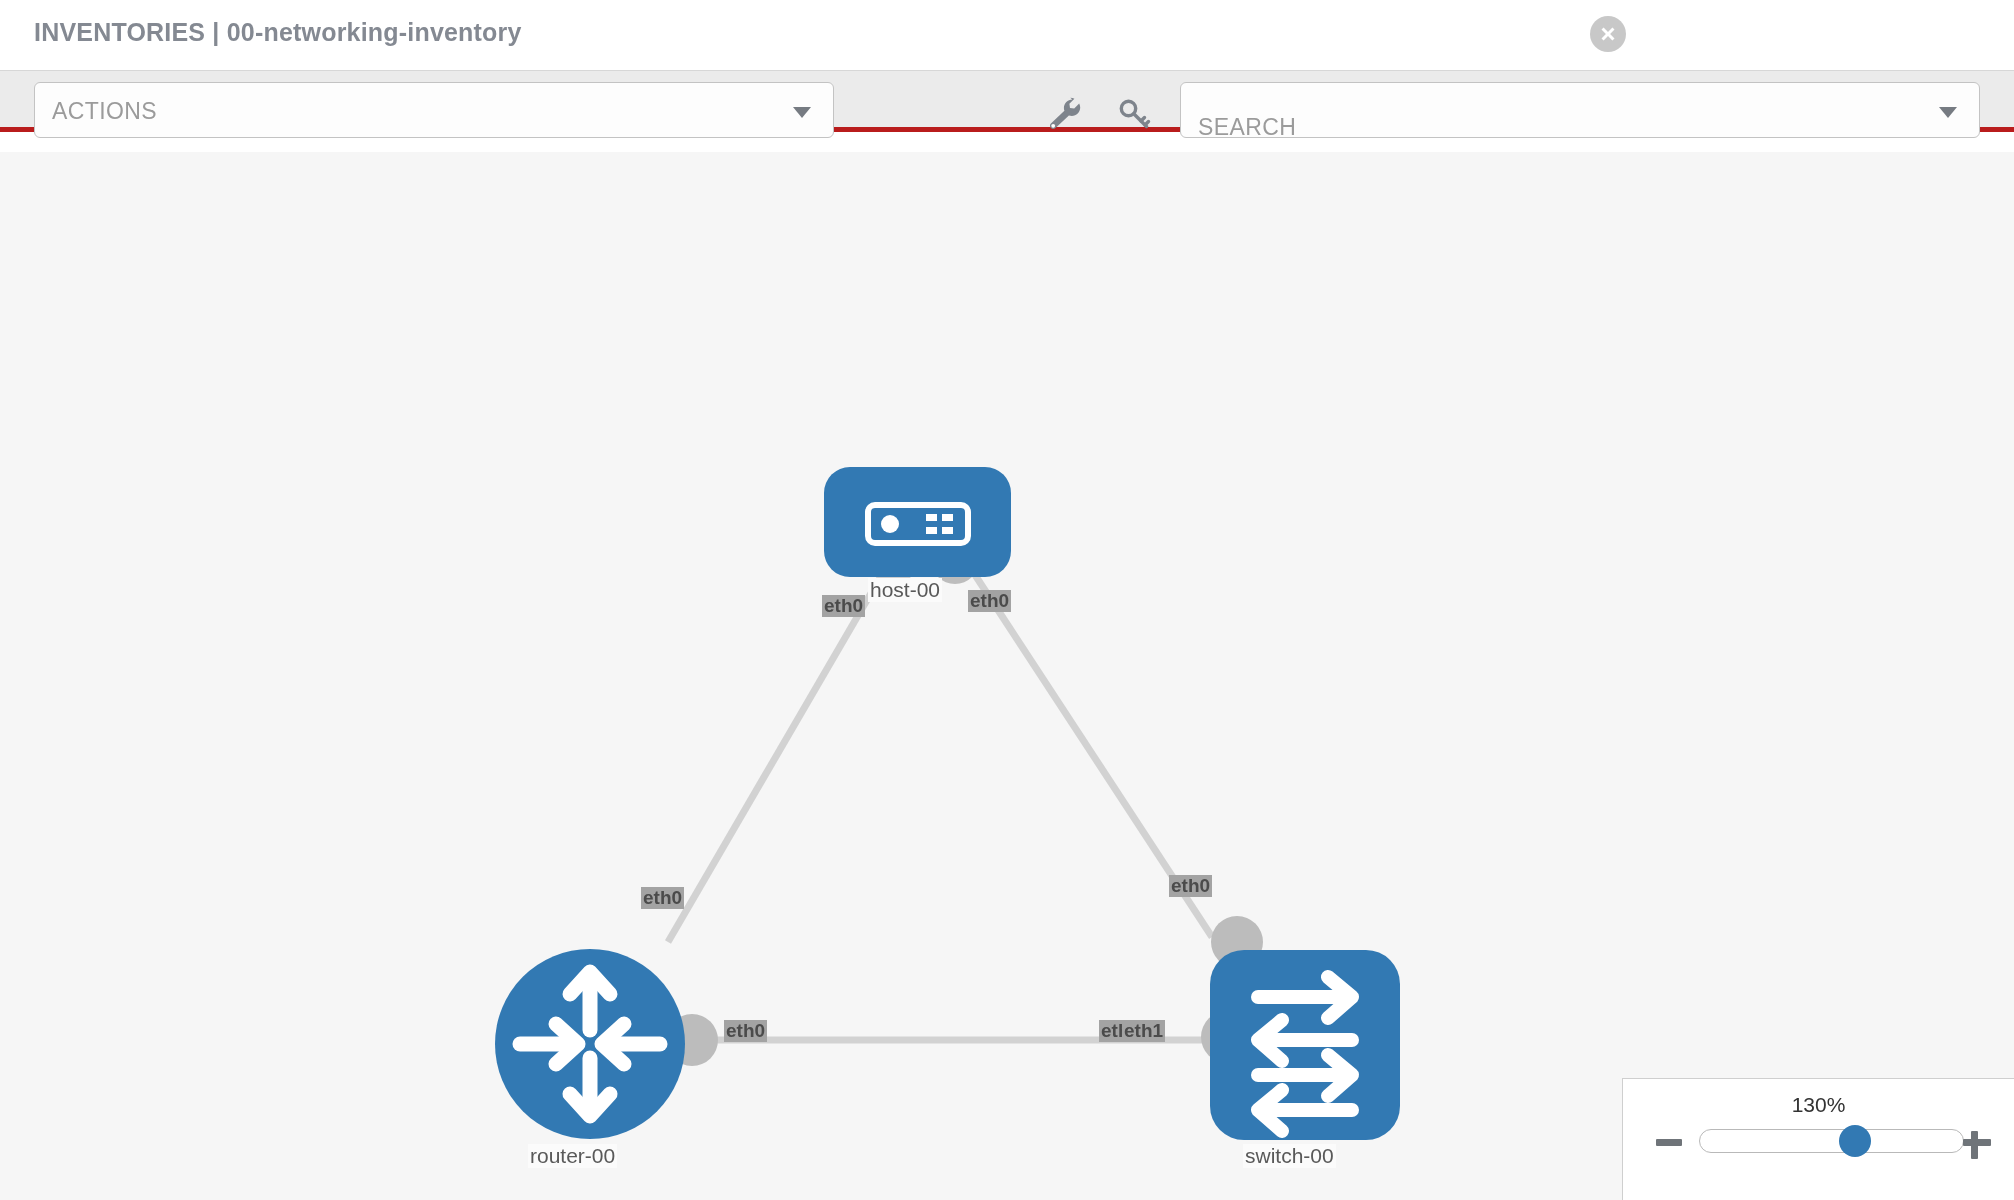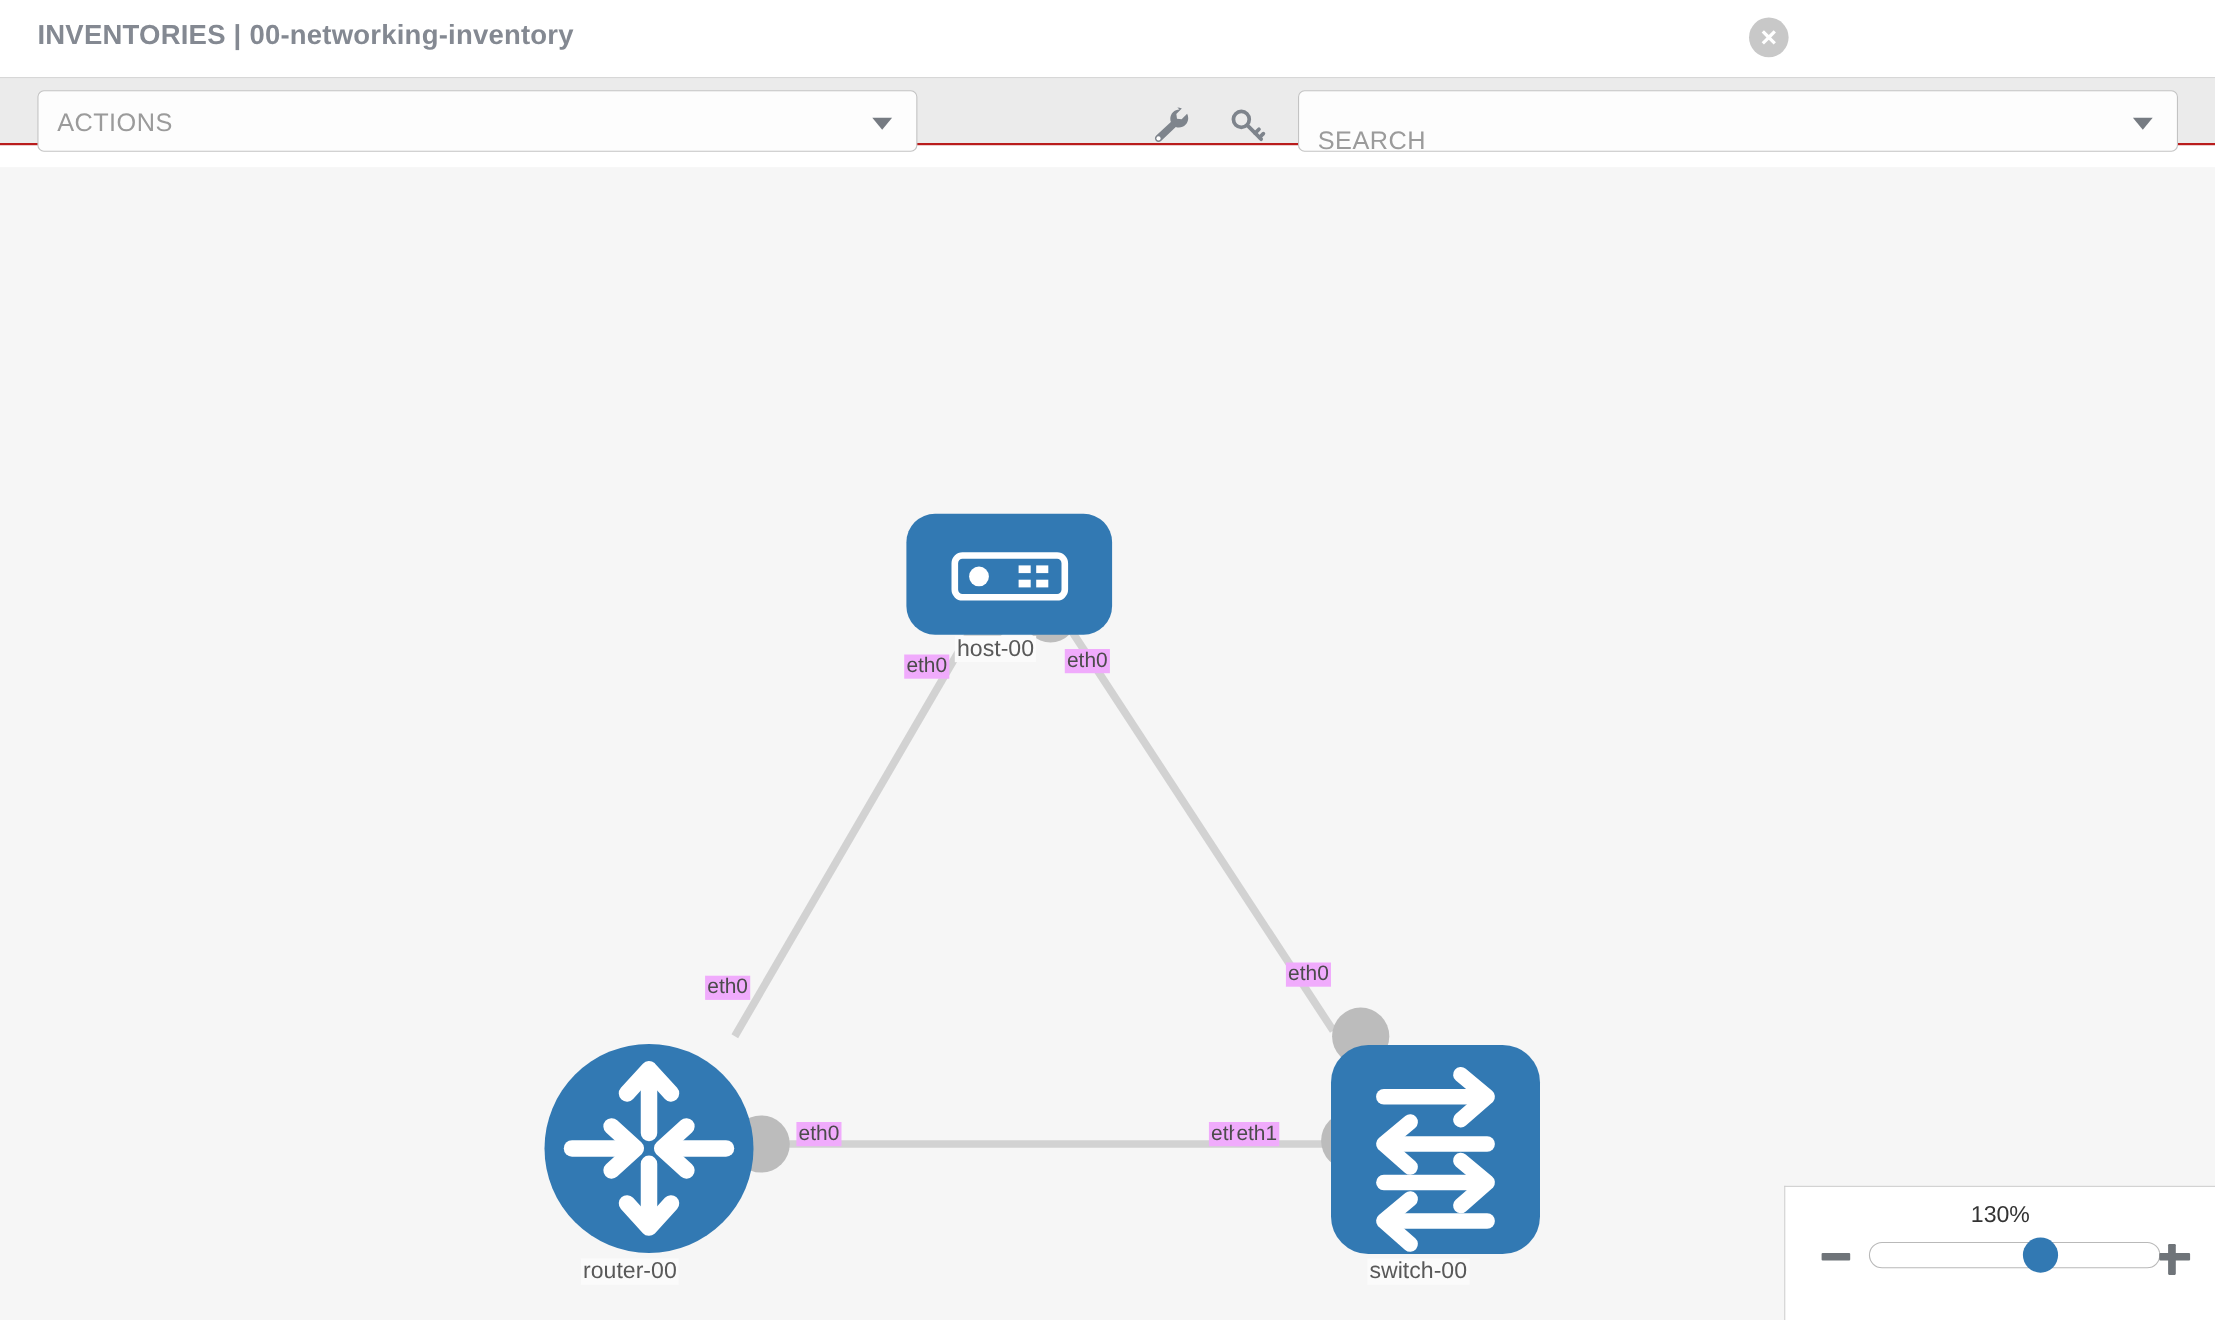--- a/index.html
+++ b/index.html
@@ -51,21 +51,21 @@
   .close-btn svg { display: block; }
 
   
   .toolbar {
     position: absolute;
     left: 0; top: 70px;
     width: 2014px;
     height: 62px;
     background: #ebebeb;
     border-top: 1px solid #d7d7d7;
-    border-bottom: 2px solid #b91c1c;
+    border-bottom: 5px solid #b91c1c;
     box-sizing: border-box;
   }
 
   .actions-select {
     position: absolute;
     left: 34px;
     top: 11px;
     width: 800px;
     height: 56px;
     background: #fdfdfd;
@@ -146,23 +146,24 @@
     font-size: 21px;
     color: #595959;
     background: #fbfbfb;
     white-space: nowrap;
     padding: 0 2px;
   }
   .iface-label {
     position: absolute;
     font-size: 19px;
     color: #4b4b4b;
-    background: #f0abfc;
+    background: #a3a3a3;
     white-space: nowrap;
     padding: 0 2px;
+    font-weight: bold;
   }
 
   
   .zoom-panel {
     position: absolute;
     left: 1622px;
     top: 1078px;
     width: 392px;
     height: 122px;
     background: #ffffff;

